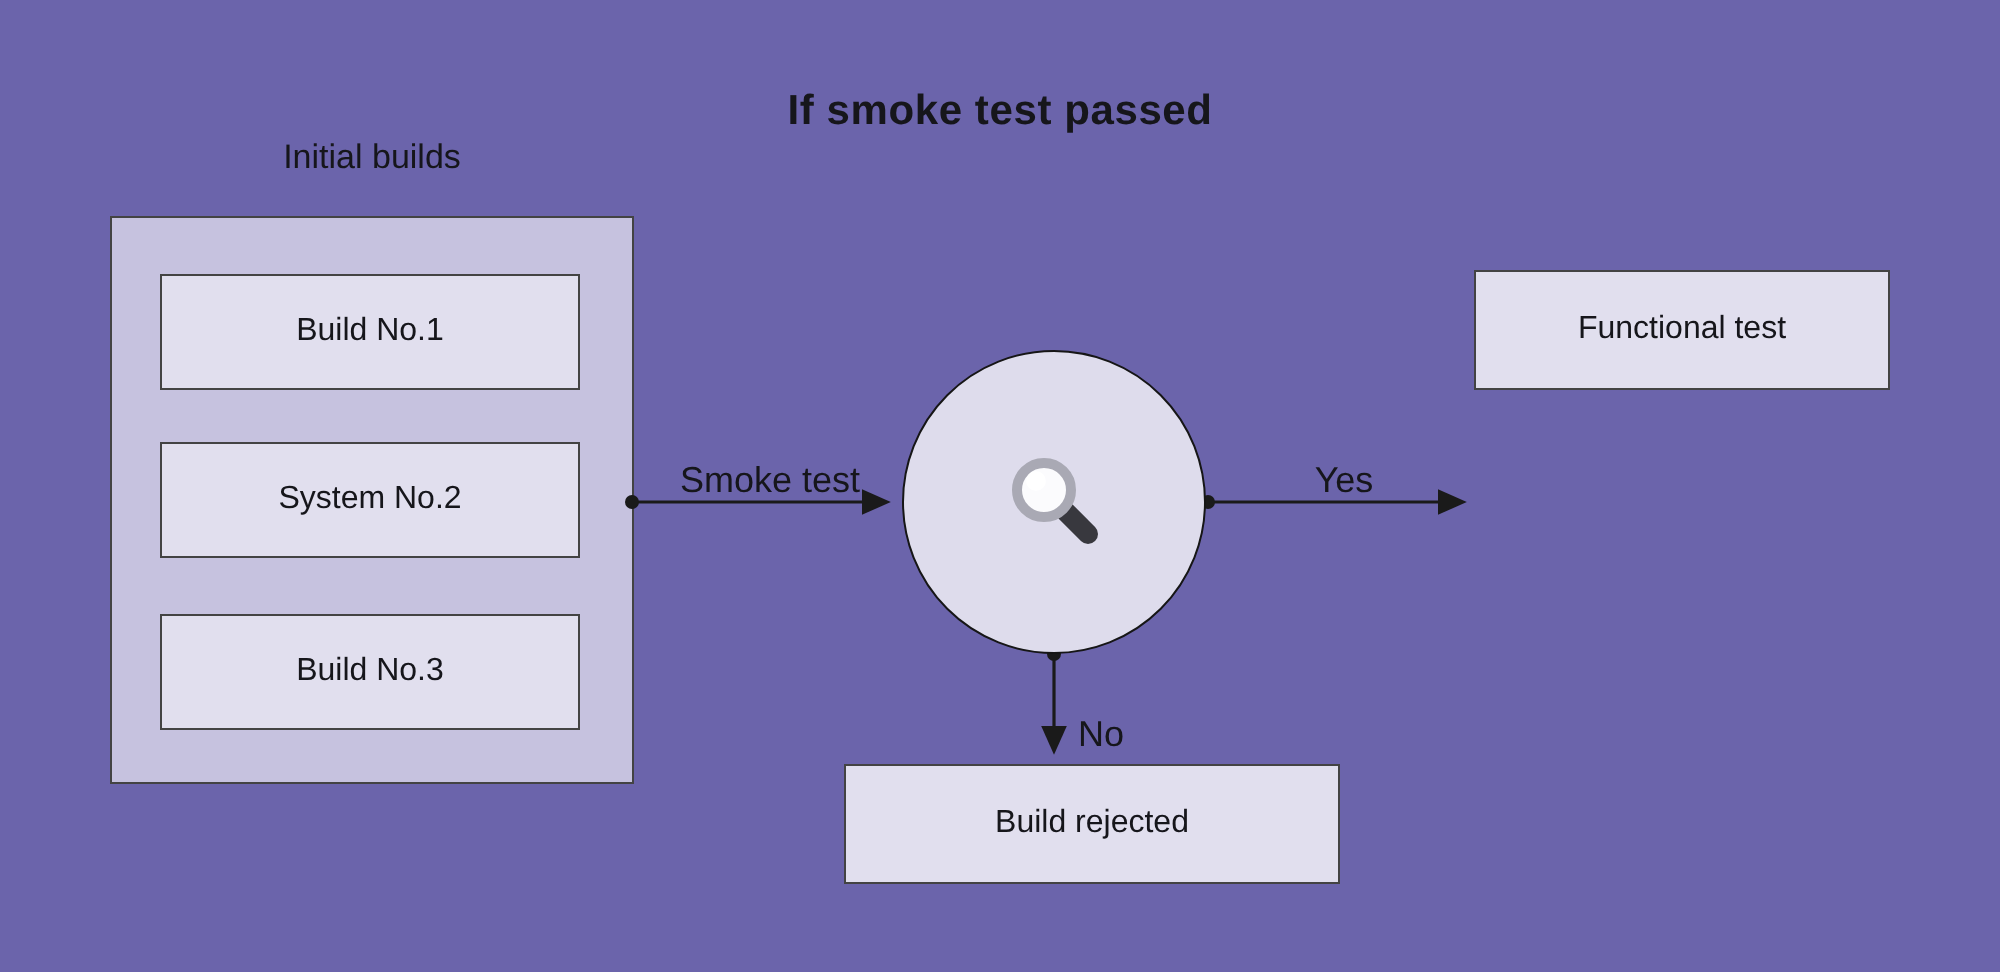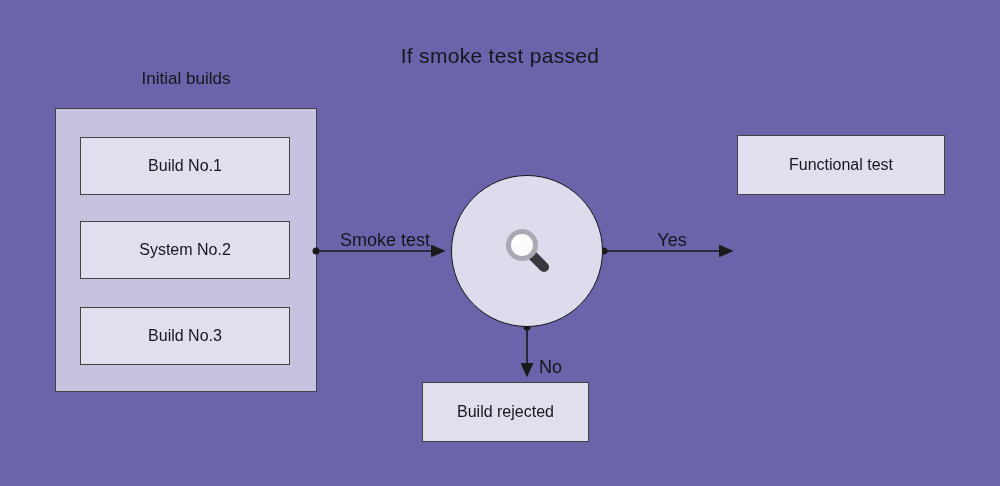--- a/index.html
+++ b/index.html
@@ -4,21 +4,21 @@
 <style>
   html,body { margin:0; padding:0; }
   .canvas {
     position:relative; width:1000px; height:486px; overflow:hidden;
     background:var(--background,#6b64ab);
     font-family:"Liberation Sans", sans-serif;
     color:var(--text,#16161b);
   }
   .title {
     position:absolute; top:44px; left:0; width:100%;
-    text-align:center; font-size:21px; font-weight:400; letter-spacing:.3px;
+    text-align:center; font-size:21px; font-weight:700; letter-spacing:.3px;
   }
   .group-label {
     position:absolute; left:55px; top:69px; width:262px;
     text-align:center; font-size:17px;
   }
   .group {
     position:absolute; left:55px; top:108px; width:262px; height:284px;
     background:var(--container-fill,#c6c2df);
     border:1px solid var(--border,#434343); box-sizing:border-box;
   }
@@ -26,21 +26,21 @@
     position:absolute; box-sizing:border-box;
     background:var(--node-fill,#e1dfee);
     border:1px solid var(--border,#434343);
     display:flex; align-items:center; justify-content:center;
     font-size:16px; white-space:pre; text-align:center;
   }
   .build { left:24px; width:210px; height:58px; }
   .b1 { top:28px; } .b2 { top:112px; } .b3 { top:198px; }
   .test { left:737px; width:208px; height:60px; }
   .t1 { top:135px; } .t2 { top:221px; } .t3 { top:307px; }
-  .rejected { left:422px; top:382px; width:167px; height:60px; }
+  .rejected { left:422px; top:382px; width:248px; height:60px; }
   .decision-circle {
     position:absolute; left:451px; top:175px; width:152px; height:152px;
     border-radius:50%;
     background:var(--circle-fill,#dedcec);
     border:1px solid #161616; box-sizing:border-box;
     display:flex; align-items:center; justify-content:center;
   }
   .edge-label { position:absolute; font-size:18px;margin-top:13px; }
   .smoke-label { left:329px; top:217px; width:112px; text-align:center; }
   .yes-label   { left:642px; top:217px; width:60px;  text-align:center; }

